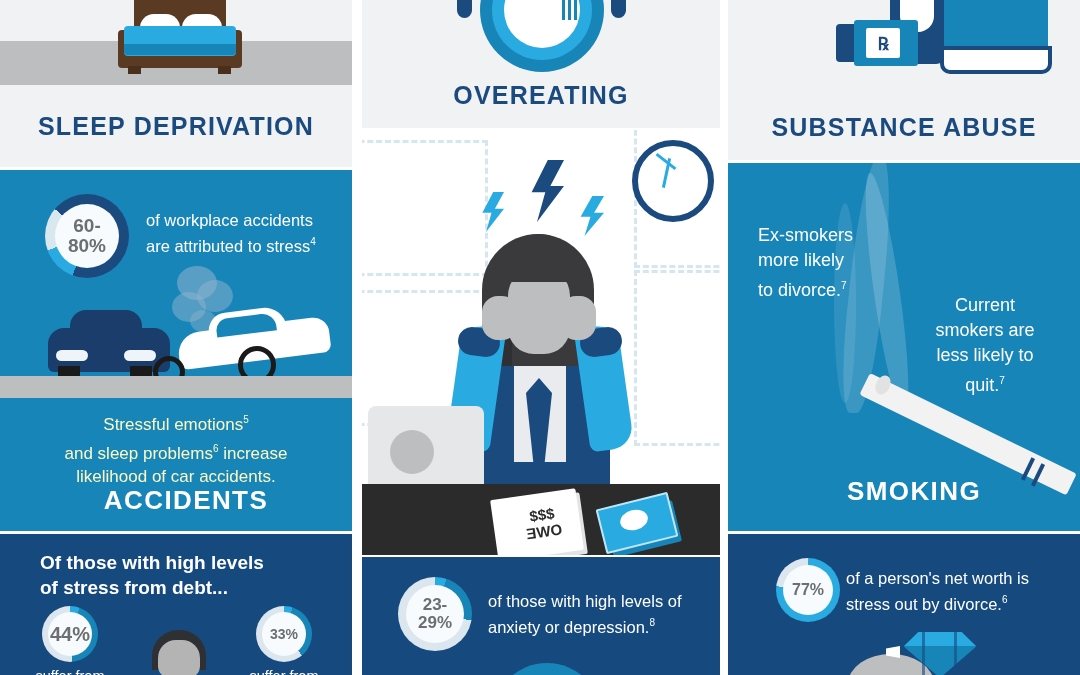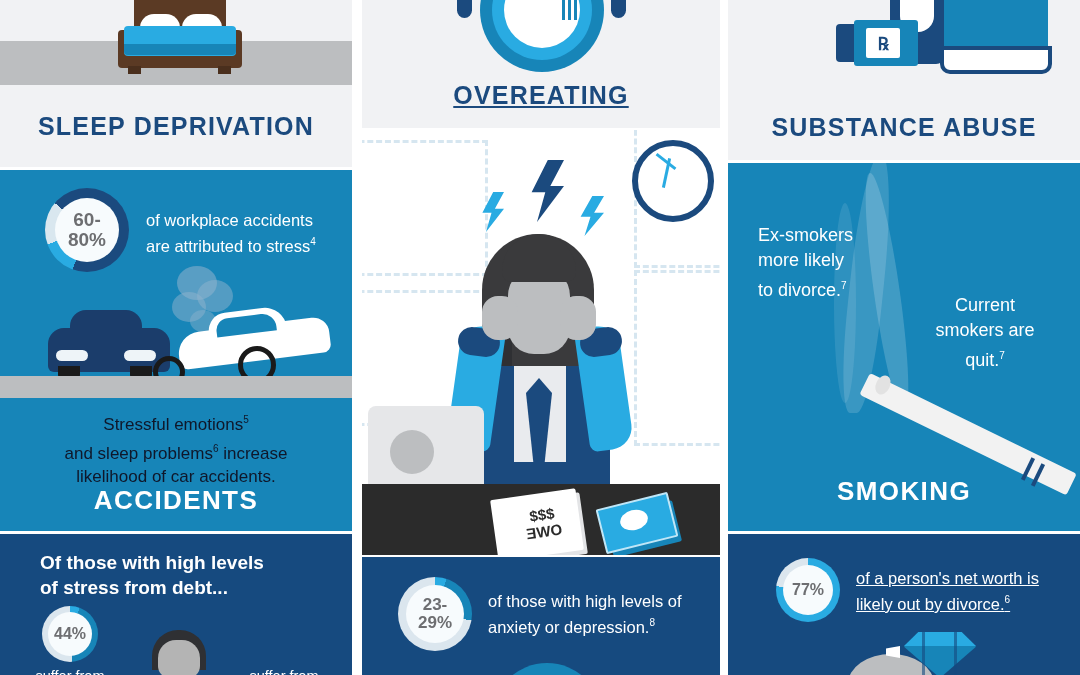--- a/index.html
+++ b/index.html
@@ -25,25 +25,26 @@
   
   .sect-title{
     position:absolute;width:100%;text-align:center;
     color:#1b4a7e;font-weight:bold;letter-spacing:1.2px;
     font-size:25px;
   }
   .sect-title-white{
     position:absolute;width:100%;text-align:center;
     color:#ffffff;font-weight:bold;letter-spacing:1.4px;
     font-size:26px;
+    padding-left:10px;
   }
 
   
   .body-text{position:absolute;color:#ffffff;font-size:16.5px;line-height:21px;}
-  .body-text.dark{color:#0f172a;}
+  .body-text.dark{color:#fef9c3;}
   .body-text.center{text-align:center;width:100%;left:0;}
   .body-text sup{font-size:10px;vertical-align:super;}
 
   .kicker{
     position:absolute;width:100%;color:#ffffff;
     font-weight:bold;font-size:19px;line-height:25px;margin-left:40px;
   }
 
   
   .donut{position:absolute;border-radius:50%;display:flex;align-items:center;justify-content:center;}
@@ -82,21 +83,21 @@
         <div class="shape" style="left:124px;top:44px;width:112px;height:11px;background:#1785b8;border-radius:0 0 4px 4px;"></div>
 
         <div class="shape" style="left:128px;top:66px;width:13px;height:8px;background:#4a2f1d;"></div>
         <div class="shape" style="left:218px;top:66px;width:13px;height:8px;background:#4a2f1d;"></div>
       </div>
       <div class="sect-title" style="top:112px;">SLEEP DEPRIVATION</div>
     </div>
 
     <div class="panel p-blue" style="top:170px;height:361px;">
 
-      <div class="donut" style="left:45px;top:18px;width:84px;height:84px;
+      <div class="donut" style="left:45px;top:24px;width:84px;height:84px;
            background:conic-gradient(#1b4a7e 0deg 200deg, #29ABE2 200deg 250deg, #d9e7ef 250deg 310deg, #1b4a7e 310deg 360deg);">
         <div class="hole" style="width:64px;height:64px;font-size:19px;flex-direction:column;">
           <span>60-</span>
           <span>80%</span>
         </div>
       </div>
 
       <div class="body-text" style="left:146px;top:40px;width:205px;">
         <div>of workplace accidents</div>
         <div><span>are attributed to stress</span><sup>4</sup></div>
@@ -142,26 +143,32 @@
         <div>of stress from debt...</div>
       </div>
 
       <div>
         <div class="shape" style="left:152px;top:96px;width:54px;height:40px;background:#2f3033;border-radius:26px 26px 0 0;"></div>
         <div class="shape" style="left:158px;top:106px;width:42px;height:38px;background:#b4b4b4;border-radius:18px 18px 12px 12px;"></div>
       </div>
 
       <div class="donut" style="left:42px;top:72px;width:56px;height:56px;
            background:conic-gradient(#29ABE2 0deg 20deg, #1785b8 20deg 175deg, #dbe6ee 175deg 360deg);">
-        <div class="hole" style="width:44px;height:44px;font-size:16px;">
+        <div class="hole" style="width:44px;height:44px;font-size:20px;">
           <span>44%</span>
         </div>
       </div>
       <div style="position:absolute;left:22px;top:134px;width:96px;text-align:center;color:#ffffff;font-size:14.5px;">suffer from</div>
 
+      <div class="donut" style="left:256px;top:72px;width:56px;height:56px;
+           background:conic-gradient(#29ABE2 0deg 18deg, #1785b8 18deg 140deg, #dbe6ee 140deg 360deg);">
+        <div class="hole" style="width:44px;height:44px;font-size:14px;">
+          <span>33%</span>
+        </div>
+      </div>
       <div style="position:absolute;left:236px;top:134px;width:96px;text-align:center;color:#ffffff;font-size:14.5px;">suffer from</div>
     </div>
   </div>
 
   <div class="col col-mid">
 
     <div class="panel p-light" style="top:0;height:128px;">
       <div>
 
         <div class="shape" style="left:118px;top:-52px;width:124px;height:124px;border-radius:50%;background:#1785b8;"></div>
@@ -169,21 +176,21 @@
         <div class="shape" style="left:142px;top:-28px;width:76px;height:76px;border-radius:50%;background:#ffffff;"></div>
 
         <div class="shape" style="left:95px;top:-40px;width:15px;height:58px;background:#1b4a7e;border-radius:7px 7px 8px 8px;"></div>
 
         <div class="shape" style="left:249px;top:-40px;width:15px;height:58px;background:#1b4a7e;border-radius:7px 7px 8px 8px;"></div>
 
         <div class="shape" style="left:200px;top:-26px;width:3px;height:46px;background:#1785b8;"></div>
         <div class="shape" style="left:206px;top:-26px;width:3px;height:46px;background:#1785b8;"></div>
         <div class="shape" style="left:212px;top:-26px;width:3px;height:46px;background:#1785b8;"></div>
       </div>
-      <div class="sect-title" style="top:81px;text-decoration:underline;">OVEREATING</div>
+      <div class="sect-title" style="top:81px;">OVEREATING</div>
     </div>
 
     <div class="panel p-white" style="top:130px;height:425px;">
 
       <div class="dashbox" style="left:-30px;top:10px;width:150px;height:130px;"></div>
       <div class="dashbox" style="left:-30px;top:160px;width:150px;height:130px;"></div>
       <div class="dashbox" style="left:272px;top:-18px;width:150px;height:150px;"></div>
       <div class="dashbox" style="left:272px;top:140px;width:150px;height:170px;"></div>
 
       <div>
@@ -303,36 +310,37 @@
 
       <div class="body-text" style="left:30px;top:60px;width:150px;font-size:18px;line-height:25px;">
         <div>Ex-smokers</div>
         <div>more likely</div>
         <div><span>to divorce.</span><sup>7</sup></div>
       </div>
 
       <div class="body-text" style="left:184px;top:130px;width:146px;font-size:18px;line-height:25px;text-align:center;">
         <div>Current</div>
         <div>smokers are</div>
+        <div>less likely to</div>
         <div><span>quit.</span><sup>7</sup></div>
       </div>
 
       <div class="sect-title-white" style="top:313px;">SMOKING</div>
     </div>
 
     <div class="panel p-navy" style="top:534px;height:141px;">
       <div class="donut" style="left:48px;top:24px;width:64px;height:64px;
            background:conic-gradient(#29ABE2 0deg 277deg, #dbe6ee 277deg 360deg);">
         <div class="hole" style="width:50px;height:50px;font-size:16px;">
           <span>77%</span>
         </div>
       </div>
-      <div class="body-text" style="left:128px;top:34px;width:216px;text-decoration:underline;">
+      <div class="body-text" style="left:118px;top:34px;width:216px;">
         <div>of a person's net worth is</div>
-        <div><span>likely out by divorce.</span><sup>6</sup></div>
+        <div><span>stress out by divorce.</span><sup>6</sup></div>
       </div>
 
       <div>
         <div class="shape" style="left:120px;top:120px;width:86px;height:60px;background:#bcbec0;border-radius:50% 50% 0 0;"></div>
         <div class="shape" style="left:158px;top:112px;width:14px;height:12px;background:#ffffff;
              clip-path:polygon(0 20%,100% 0,100% 100%,0 80%);"></div>
         <div class="shape" style="left:176px;top:98px;width:72px;height:46px;background:#1785b8;
              clip-path:polygon(20% 0,80% 0,100% 32%,50% 100%,0 32%);"></div>
         <div class="shape" style="left:176px;top:98px;width:72px;height:14px;background:#29ABE2;
              clip-path:polygon(20% 0,80% 0,100% 100%,0 100%);"></div>

